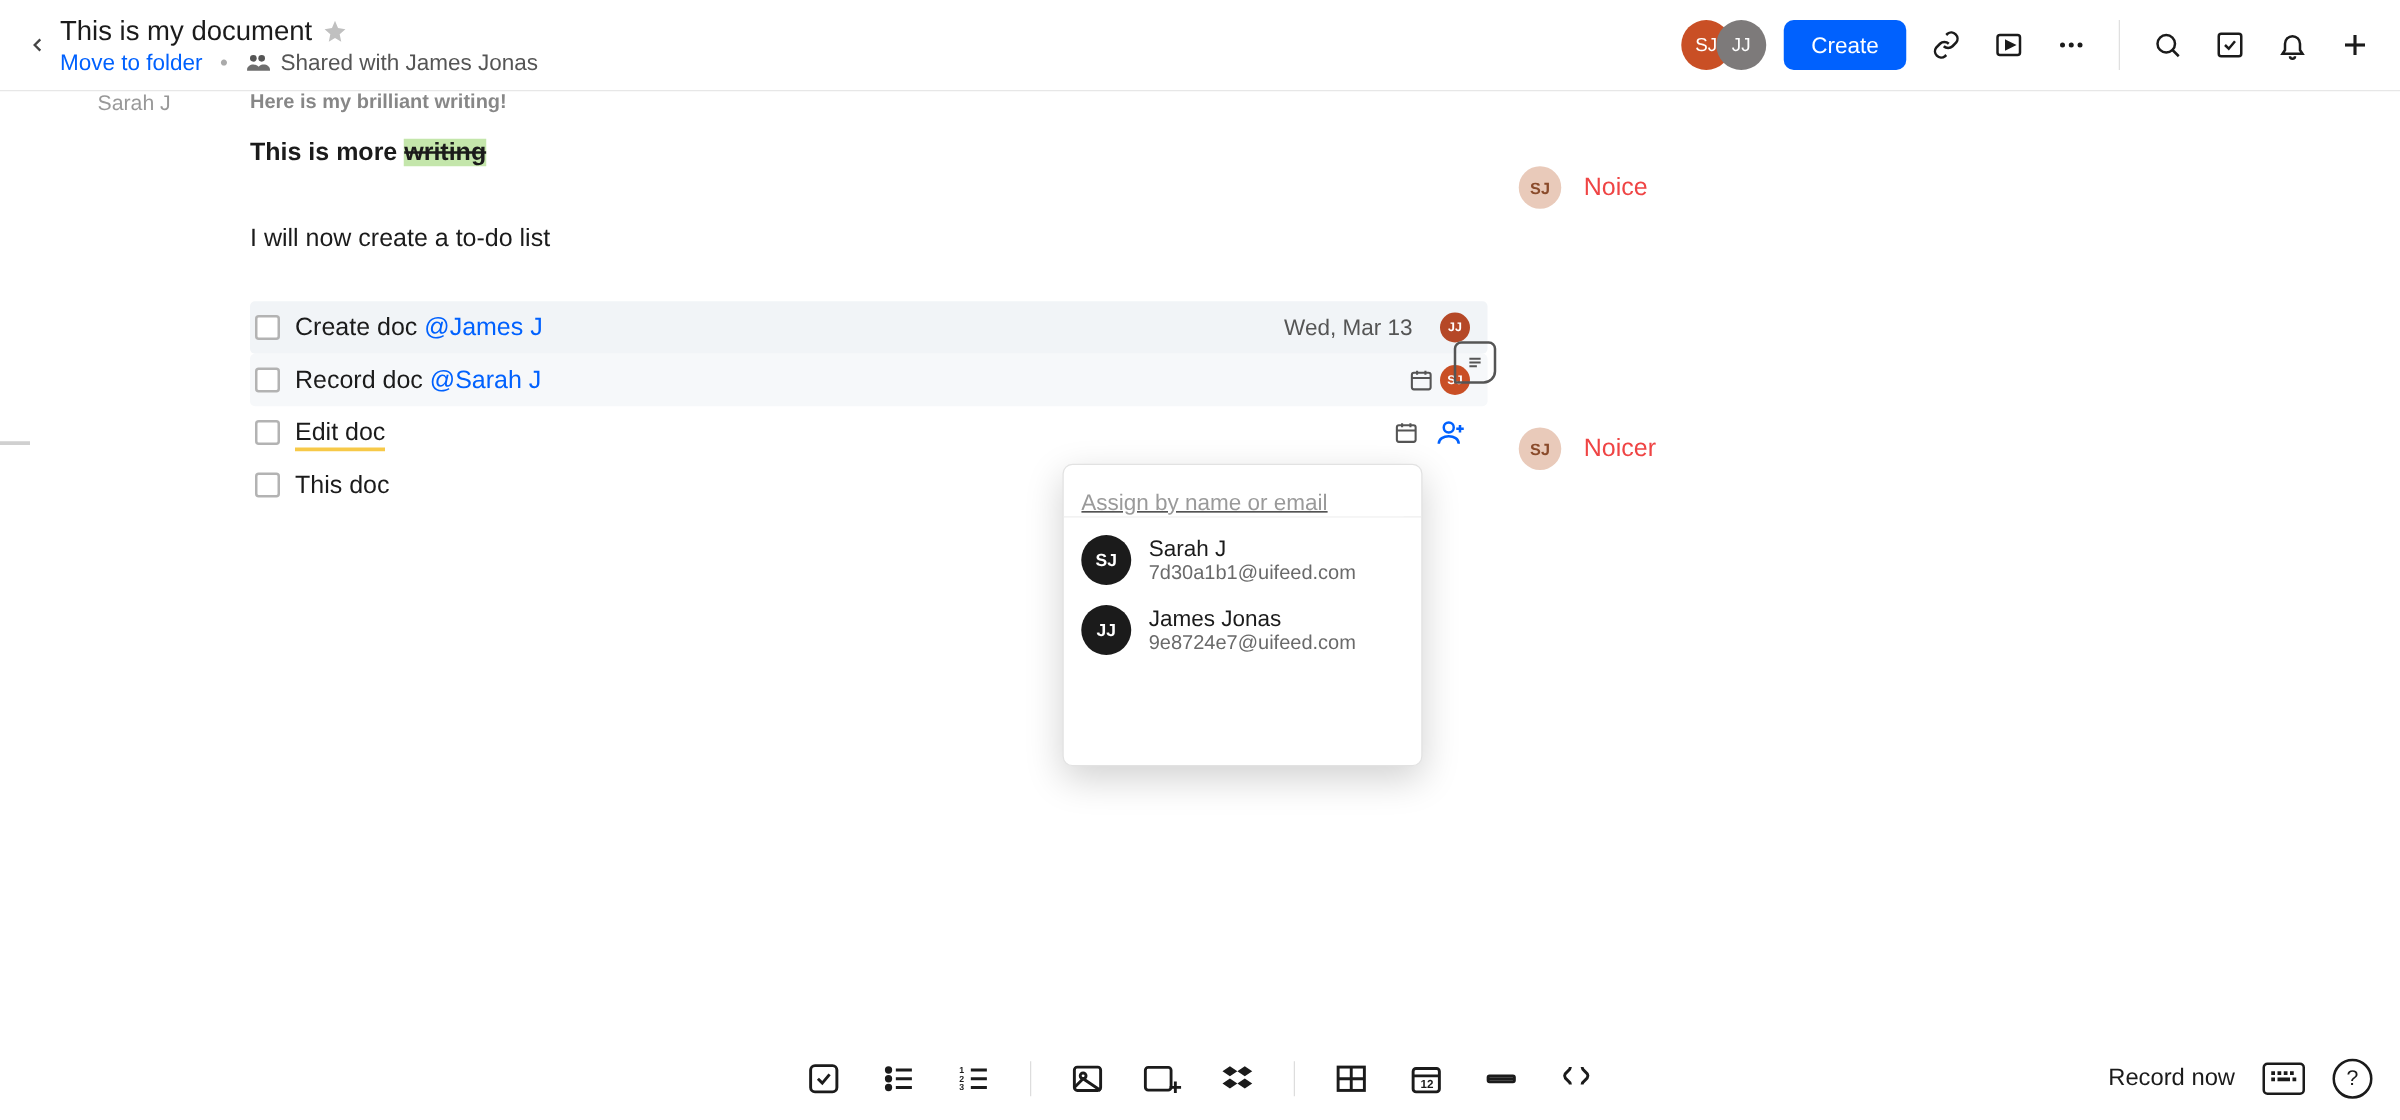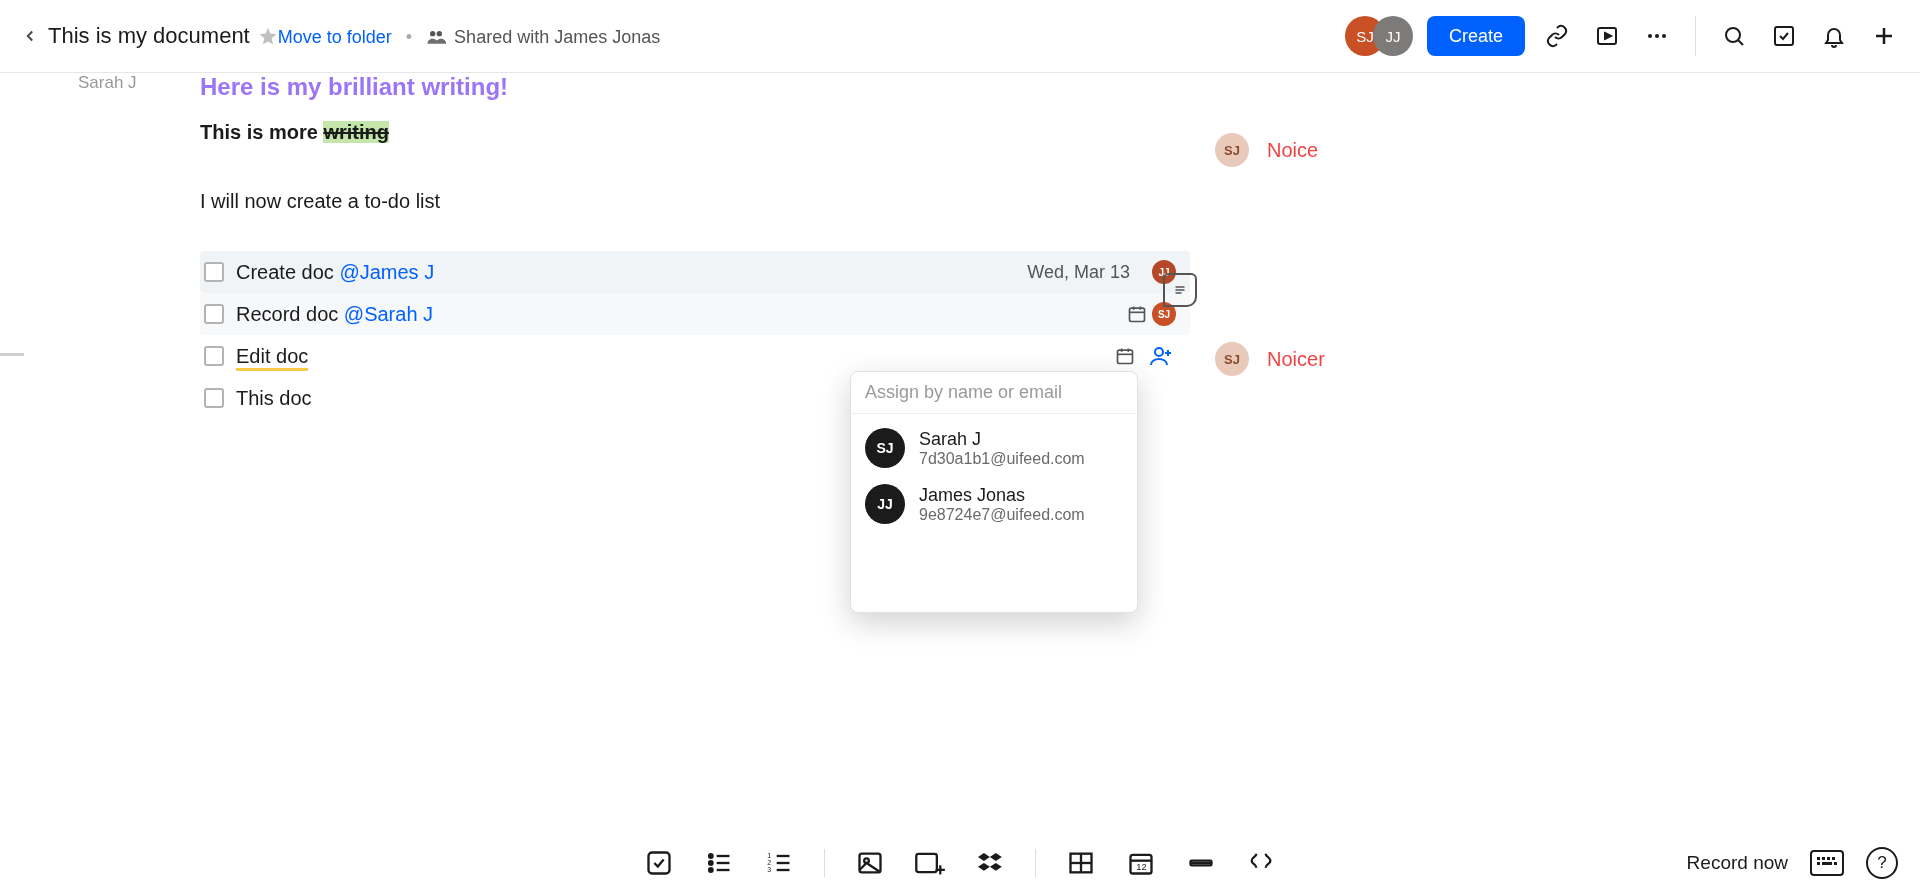--- a/index.html
+++ b/index.html
@@ -1,20 +1,20 @@
 <!DOCTYPE html>
 <html><head>
 <meta charset="utf-8">
 <style>
   * { box-sizing: border-box; margin: 0; padding: 0; }
   html, body { width: 1920px; height: 896px; font-family: -apple-system, BlinkMacSystemFont, "Segoe UI", sans-serif; background: #fff; color: #1b1b1b; overflow: hidden; }
   
   .header { display: flex; align-items: center; height: 73px; padding: 0 18px; border-bottom: 1px solid #e7e7e7; }
   .back-btn { width: 24px; height: 24px; display:flex; align-items:center; justify-content:center; margin-right: 6px; cursor:pointer; color:#444; }
-  .title-block { display:flex; flex-direction:row; justify-content:flex-start; }
+  .title-block { display:flex; flex-direction:column; justify-content:flex-start; }
   .title-line { display:flex; align-items:center; gap:8px; }
   .doc-title { font-size: 22px; font-weight: 400; color:#1b1b1b; }
   .star { color:#c0c0c0; cursor:pointer; }
   .sub-line { display:flex; align-items:center; gap:14px; font-size:18px; margin-top:2px; }
   .move-link { color:#0061fe; cursor:pointer; }
   .dot { color:#aaa; }
   .shared-with { display:flex; align-items:center; gap:8px; color:#555; }
   .shared-with svg { color:#555; }
   .header-spacer { flex:1; }
   .header-right { display:flex; align-items:center; gap:14px; }
@@ -23,21 +23,21 @@
   .av-sj { background:#c94f25; }
   .av-jj { background:#7d7a7a; margin-left:-12px; }
   .invite-btn { background:#0061fe; color:#fff; border:none; border-radius:8px; height:40px; padding:0 22px; font-size:18px; font-weight:500; cursor:pointer; }
   .icon-btn { width:36px; height:36px; display:flex; align-items:center; justify-content:center; cursor:pointer; color:#1b1b1b; }
   .vsep { width:1px; height:40px; background:#e0e0e0; margin:0 6px; }
   
   .body-area { position:relative; width:100%; height:calc(100% - 73px); }
   .left-rail { position:absolute; left:0; top:0; width:180px; padding-top:0px; }
   .left-rail .rail-name { font-size:17px; color:#555; padding-left:78px; opacity:.6; }
   .doc-content { position:absolute; left:200px; top:0; width:990px; }
-  .h2 { font-size:24px; font-weight:700; color:#8b5cf6; margin-top:0; opacity:.85; }
+  .h2 { font-size:16px; font-weight:700; color:#737373; margin-top:0; opacity:.85; }
   .para { font-size:20px; color:#1b1b1b; margin-top:20px;font-weight:bold; }
   .hl { background:#c4e6ab; text-decoration:line-through; }
   .para2 { font-size:20px; color:#1b1b1b; margin-top:46px; }
   
   .todo-list { margin-top:38px; }
   .todo-row { display:flex; align-items:center; height:42px; padding:0 14px 0 4px; border-radius:4px; position:relative; }
   .todo-row.active { background:#f1f4f7; }
   .todo-row.active2 { background:#f6f8fa; }
   .cbx { width:20px; height:20px; border:2px solid #b3b3b3; border-radius:3px; margin-right:12px; background:#fff; }
   .todo-text { font-size:20px; color:#1b1b1b; }
@@ -51,35 +51,35 @@
   .row-icon.blue { color:#0061fe; }
   .underline-yellow { border-bottom:3px solid #f7c948; padding-bottom:1px; }
   
   .comments { position:absolute; left:1215px; top:60px; }
   .comment { display:flex; align-items:center; gap:18px; margin-bottom:175px; }
   .comment .cav { width:34px; height:34px; border-radius:50%; background:#e9caba; color:#8a4b2b; font-size:13px; font-weight:600; display:flex; align-items:center; justify-content:center; }
   .comment-text { font-size:20px; color:#ef4444; }
   .comment-icon-btn { position:absolute; left:1163px; top:200px; width:34px; height:34px; border:2px solid #555; border-radius:6px 6px 10px 2px; display:flex; align-items:center; justify-content:center; cursor:pointer; }
   
   .popover { position:absolute; left:850px; top:298px; width:288px; background:#fff; border:1px solid #e2e2e2; border-radius:8px; box-shadow:0 10px 30px rgba(0,0,0,.18); overflow:hidden; }
-  .pop-search { height:42px; display:flex; align-items:center; padding:0 14px; border-bottom:1px solid #eee; }
+  .pop-search { height:42px; display:flex; align-items:flex-end; padding:0 14px; border-bottom:1px solid #eee;text-decoration:underline; }
   .pop-search input { border:none; outline:none; font-size:18px; width:100%; color:#333; }
   .pop-search input::placeholder { color:#9a9a9a; }
   .pop-list { padding:6px 0; min-height:198px; }
   .pop-item { display:flex; align-items:center; gap:14px; padding:8px 14px; cursor:pointer; }
   .pop-av { width:40px; height:40px; border-radius:50%; background:#1b1b1b; color:#fff; font-size:14px; font-weight:600; display:flex; align-items:center; justify-content:center; }
   .pop-meta { display:flex; flex-direction:column; }
   .pop-name { font-size:18px; color:#1b1b1b; }
   .pop-email { font-size:16px; color:#6a6a6a; }
   .cursor-caret { position:absolute; left:1045px; top:340px; font-size:20px; color:#1b1b1b; }
   
   .bottom-bar { position:absolute; left:0; right:0; bottom:0; height:66px; display:flex; align-items:center; }
   .bb-center { position:absolute; left:50%; transform:translateX(-50%); display:flex; align-items:center; gap:26px; }
   .bb-center .sep { width:1px; height:28px; background:#ddd; margin:0 2px; }
-  .bb-icon { width:34px; height:34px; display:flex; align-items:center; justify-content:center; color:#1b1b1b; cursor:pointer; }
+  .bb-icon { width:34px; height:34px; display:flex; align-items:center; justify-content:center; color:#1b1b1b; cursor:pointer;font-weight:bold; }
   .bb-right { position:absolute; right:22px; display:flex; align-items:center; gap:22px; }
   .updated { font-size:19px; color:#1b1b1b; }
   .kb-btn { width:34px; height:26px; border:2px solid #1b1b1b; border-radius:4px; display:flex; align-items:center; justify-content:center; cursor:pointer; }
   .help-btn { width:32px; height:32px; border:2px solid #1b1b1b; border-radius:50%; display:flex; align-items:center; justify-content:center; font-size:17px; cursor:pointer; }
   
   .left-marker { position:absolute; left:0; top:280px; width:24px; height:3px; background:#d0d0d0; }
   svg { display:block; }
 </style>
 </head>
 <body>

